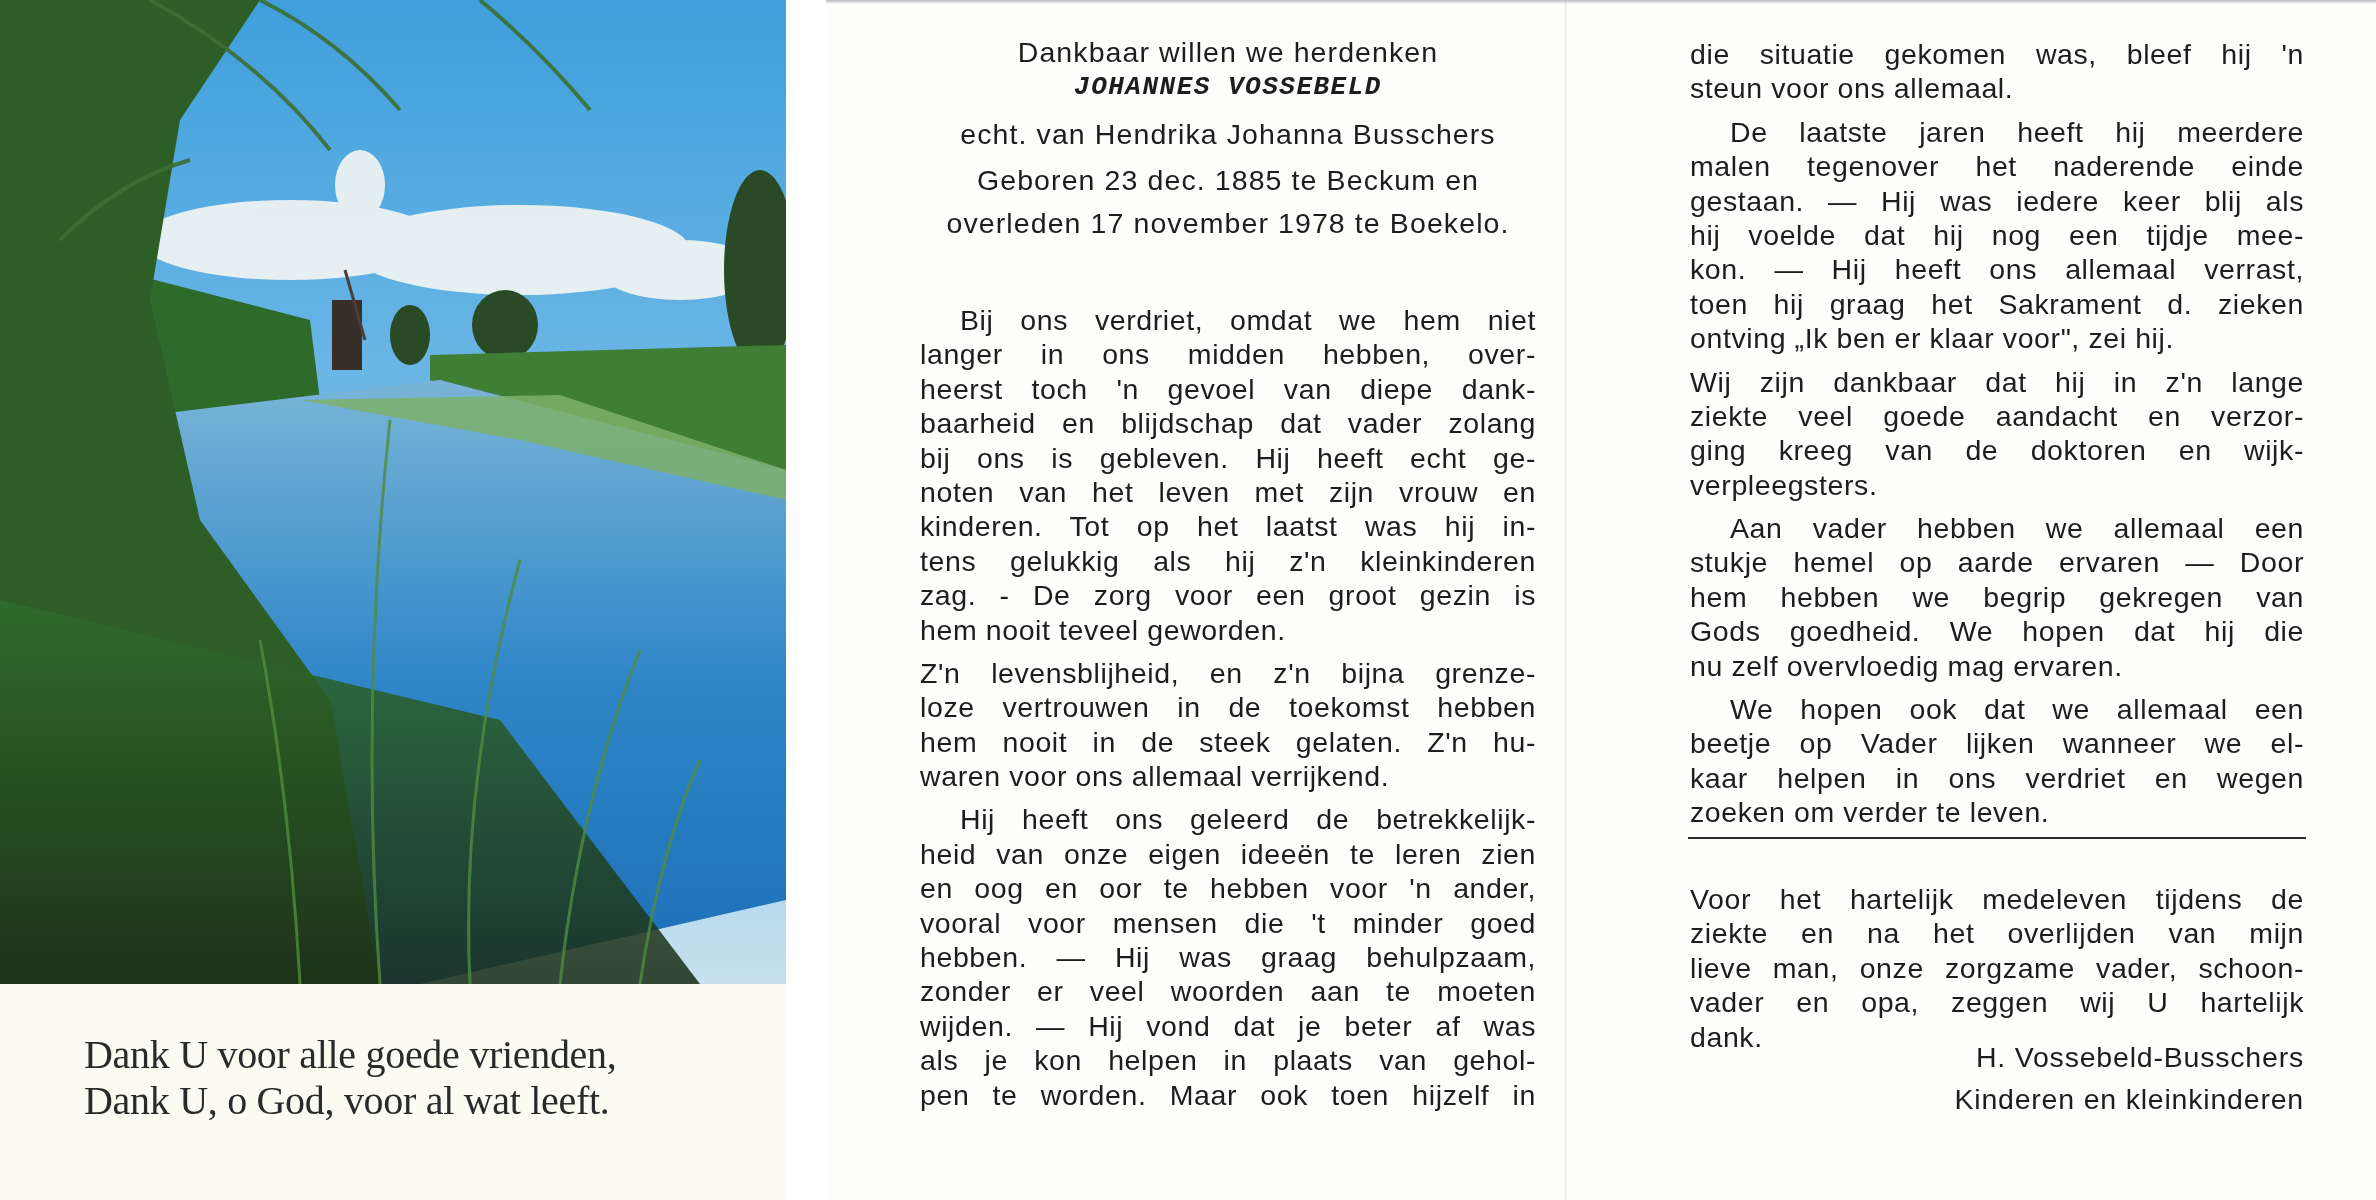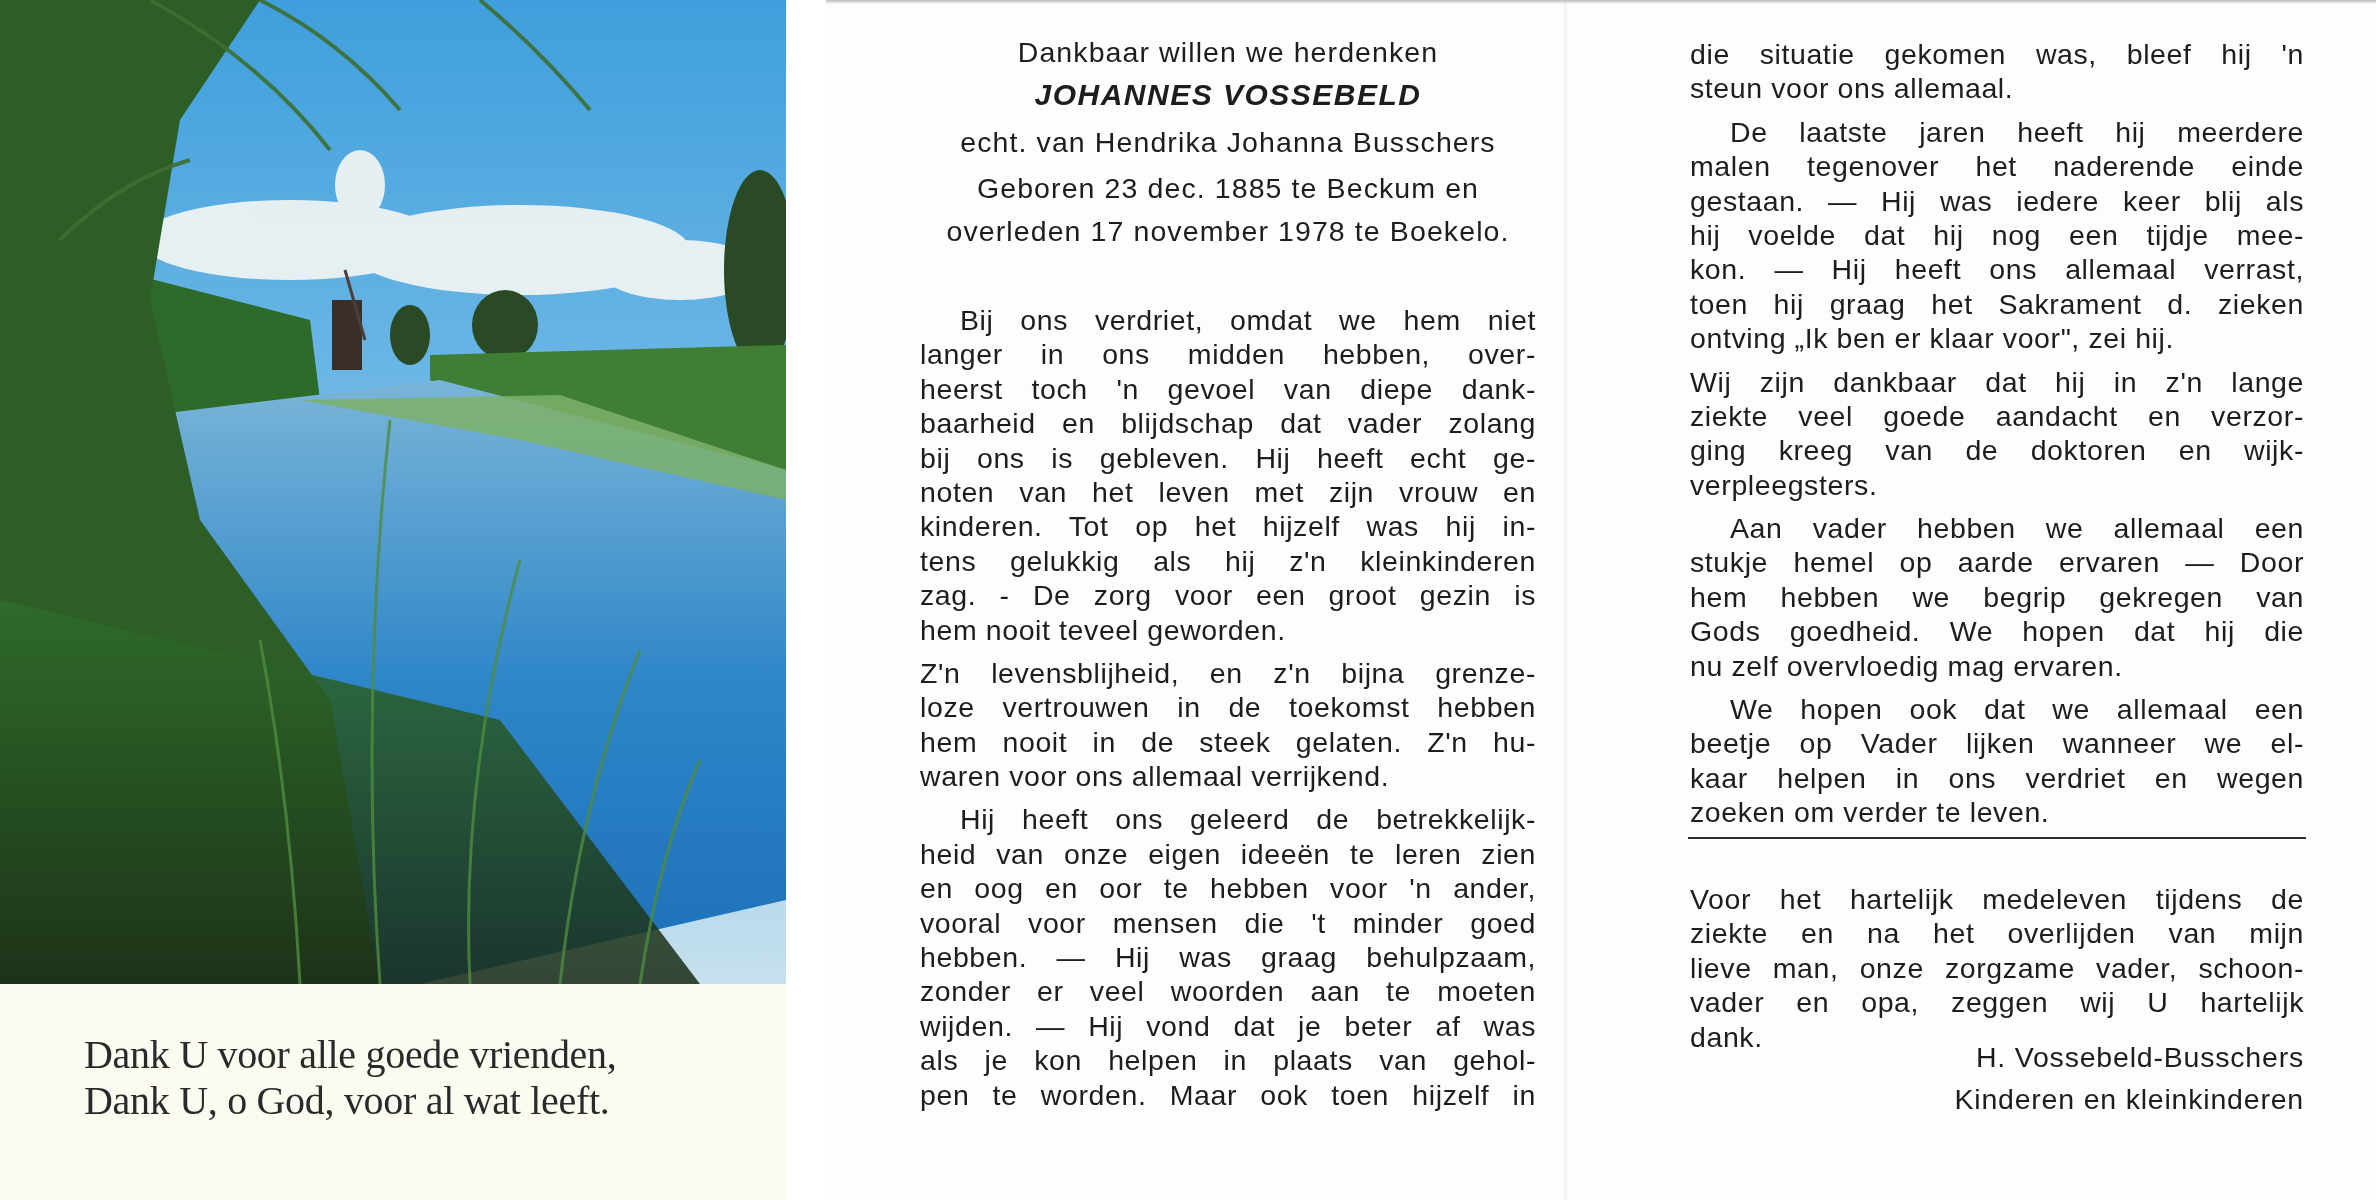--- a/index.html
+++ b/index.html
@@ -42,22 +42,22 @@
   }
   .col .ln { white-space: nowrap; text-align: justify; text-align-last: justify; height: 34.4px; }
   .col .ln.last { text-align-last: left; }
   .col .ln.ind { padding-left: 40px; }
   .col .para { margin-bottom: 9px; }
   .mid-col { left: 920px; top: 288px; width: 616px; }
   .right-col { left: 1690px; top: 22px; width: 614px; }
   .header-mid { position: absolute; left: 900px; top: 26px; width: 656px; text-align: center; }
   .hdr-line { font-size: 28.5px; line-height: 34px; letter-spacing: 1.1px; white-space: nowrap; margin-top: 9px; }
   .hdr-name {
-    font-family: Liberation Sans, sans-serif; font-weight: bold; font-style: italic;
-    font-size: 30px; line-height: 36px; letter-spacing: 1.5px; margin-bottom: 12px; margin-top: 8px;
+    font-family: Liberation Mono, monospace; font-weight: bold; font-style: italic;
+    font-size: 26px; line-height: 36px; letter-spacing: 1.5px; margin-bottom: 12px; margin-top: 0px;
   }
   .hdr-spouse { margin-bottom: 12px; }
   .divider {
     position: absolute; left: 1688px; top: 837px; width: 618px; height: 2px; background: #2c2c2c;
   }
   .thanks-col { left: 1690px; top: 867px; width: 614px; }
   .sig { position: absolute; right: 72px; text-align: center; font-size: 28.5px; letter-spacing: 0.8px; white-space: nowrap; }
   .sig1 { top: 1041px; }
   .sig2 { top: 1083px; }
 </style>
@@ -143,21 +143,21 @@
 </div>
 
 <div class="col mid-col">
   <div class="para">
     <div class="ln ind">Bij ons verdriet, omdat we hem niet</div>
     <div class="ln">langer in ons midden hebben, over-</div>
     <div class="ln">heerst toch 'n gevoel van diepe dank-</div>
     <div class="ln">baarheid en blijdschap dat vader zolang</div>
     <div class="ln">bij ons is gebleven. Hij heeft echt ge-</div>
     <div class="ln">noten van het leven met zijn vrouw en</div>
-    <div class="ln">kinderen. Tot op het hijzelf was hij in-</div>
+    <div class="ln">kinderen. Tot op het laatst was hij in-</div>
     <div class="ln">tens gelukkig als hij z'n kleinkinderen</div>
     <div class="ln">zag. - De zorg voor een groot gezin is</div>
     <div class="ln last">hem nooit teveel geworden.</div>
   </div>
   <div class="para">
     <div class="ln">Z'n levensblijheid, en z'n bijna grenze-</div>
     <div class="ln">loze vertrouwen in de toekomst hebben</div>
     <div class="ln">hem nooit in de steek gelaten. Z'n hu-</div>
     <div class="ln last">waren voor ons allemaal verrijkend.</div>
   </div>

